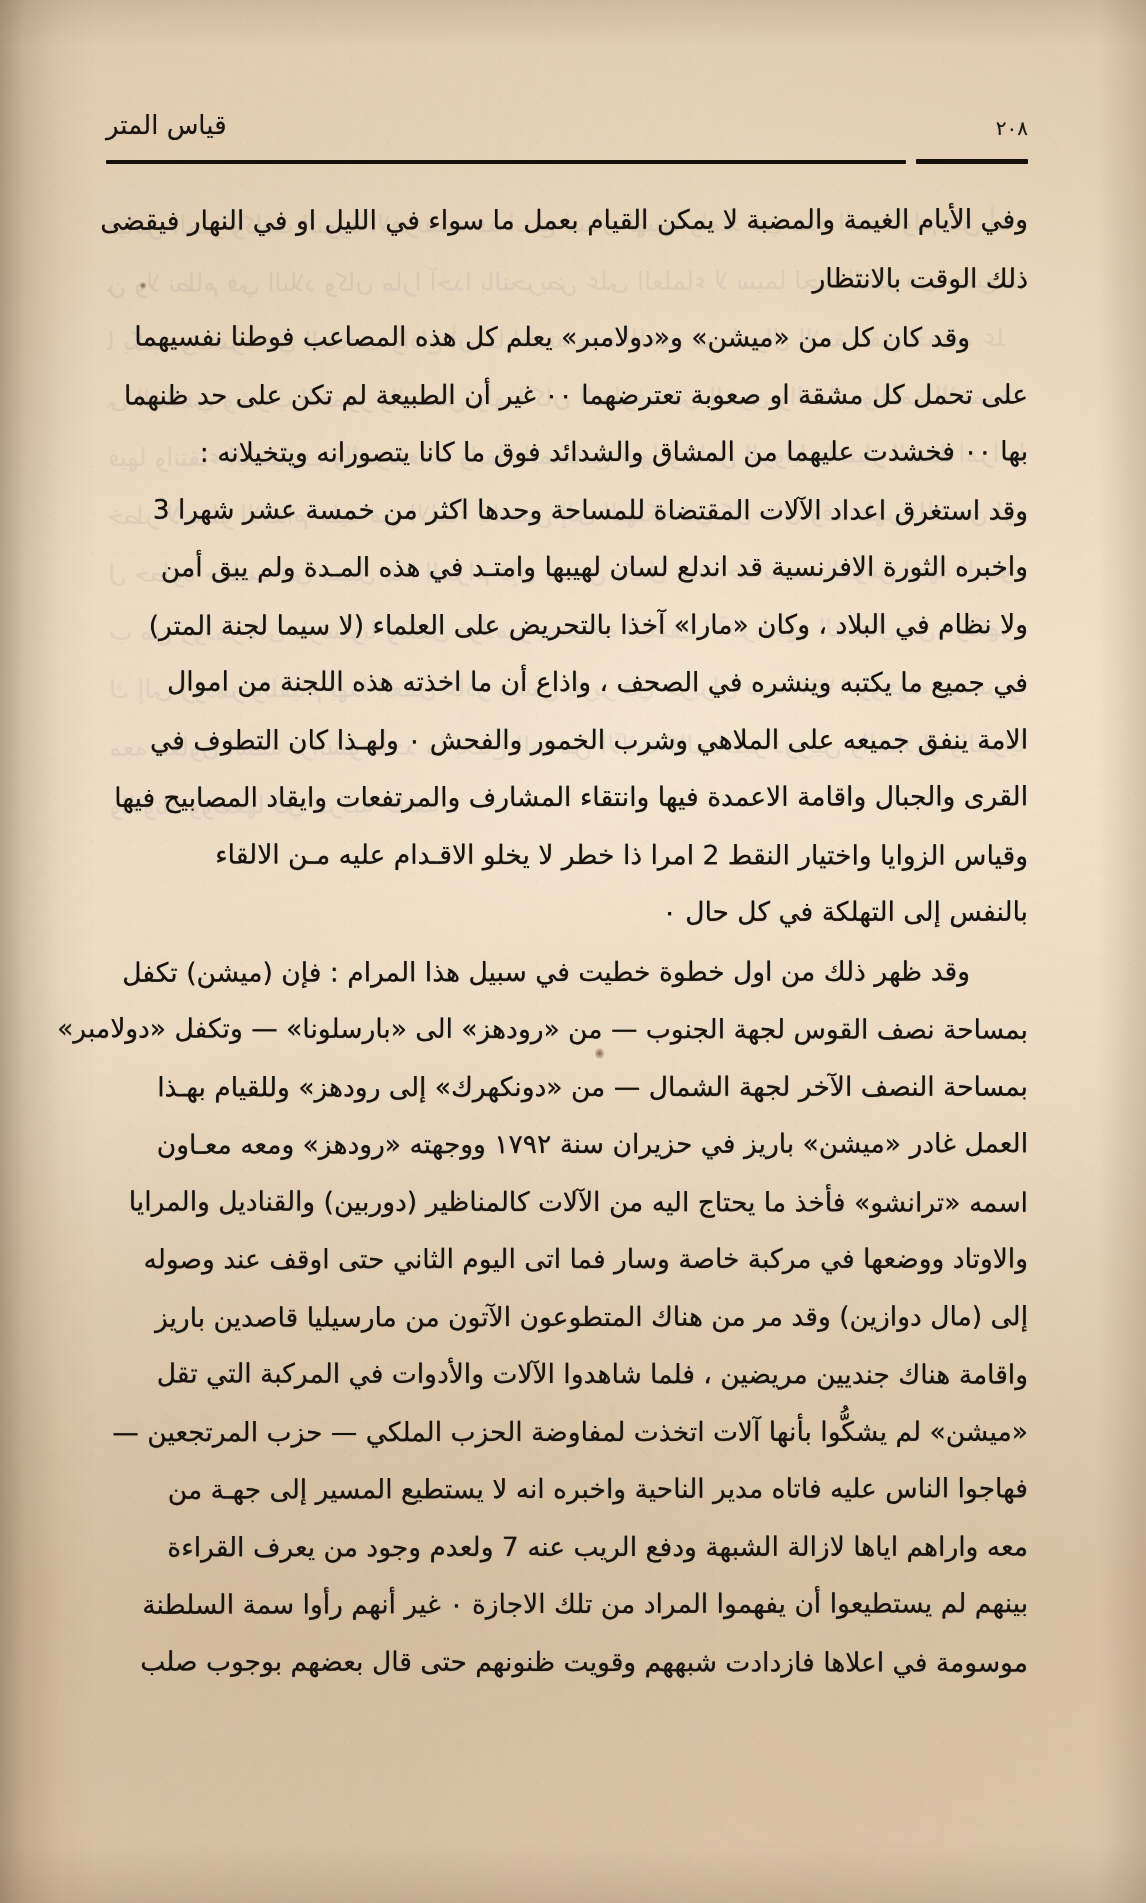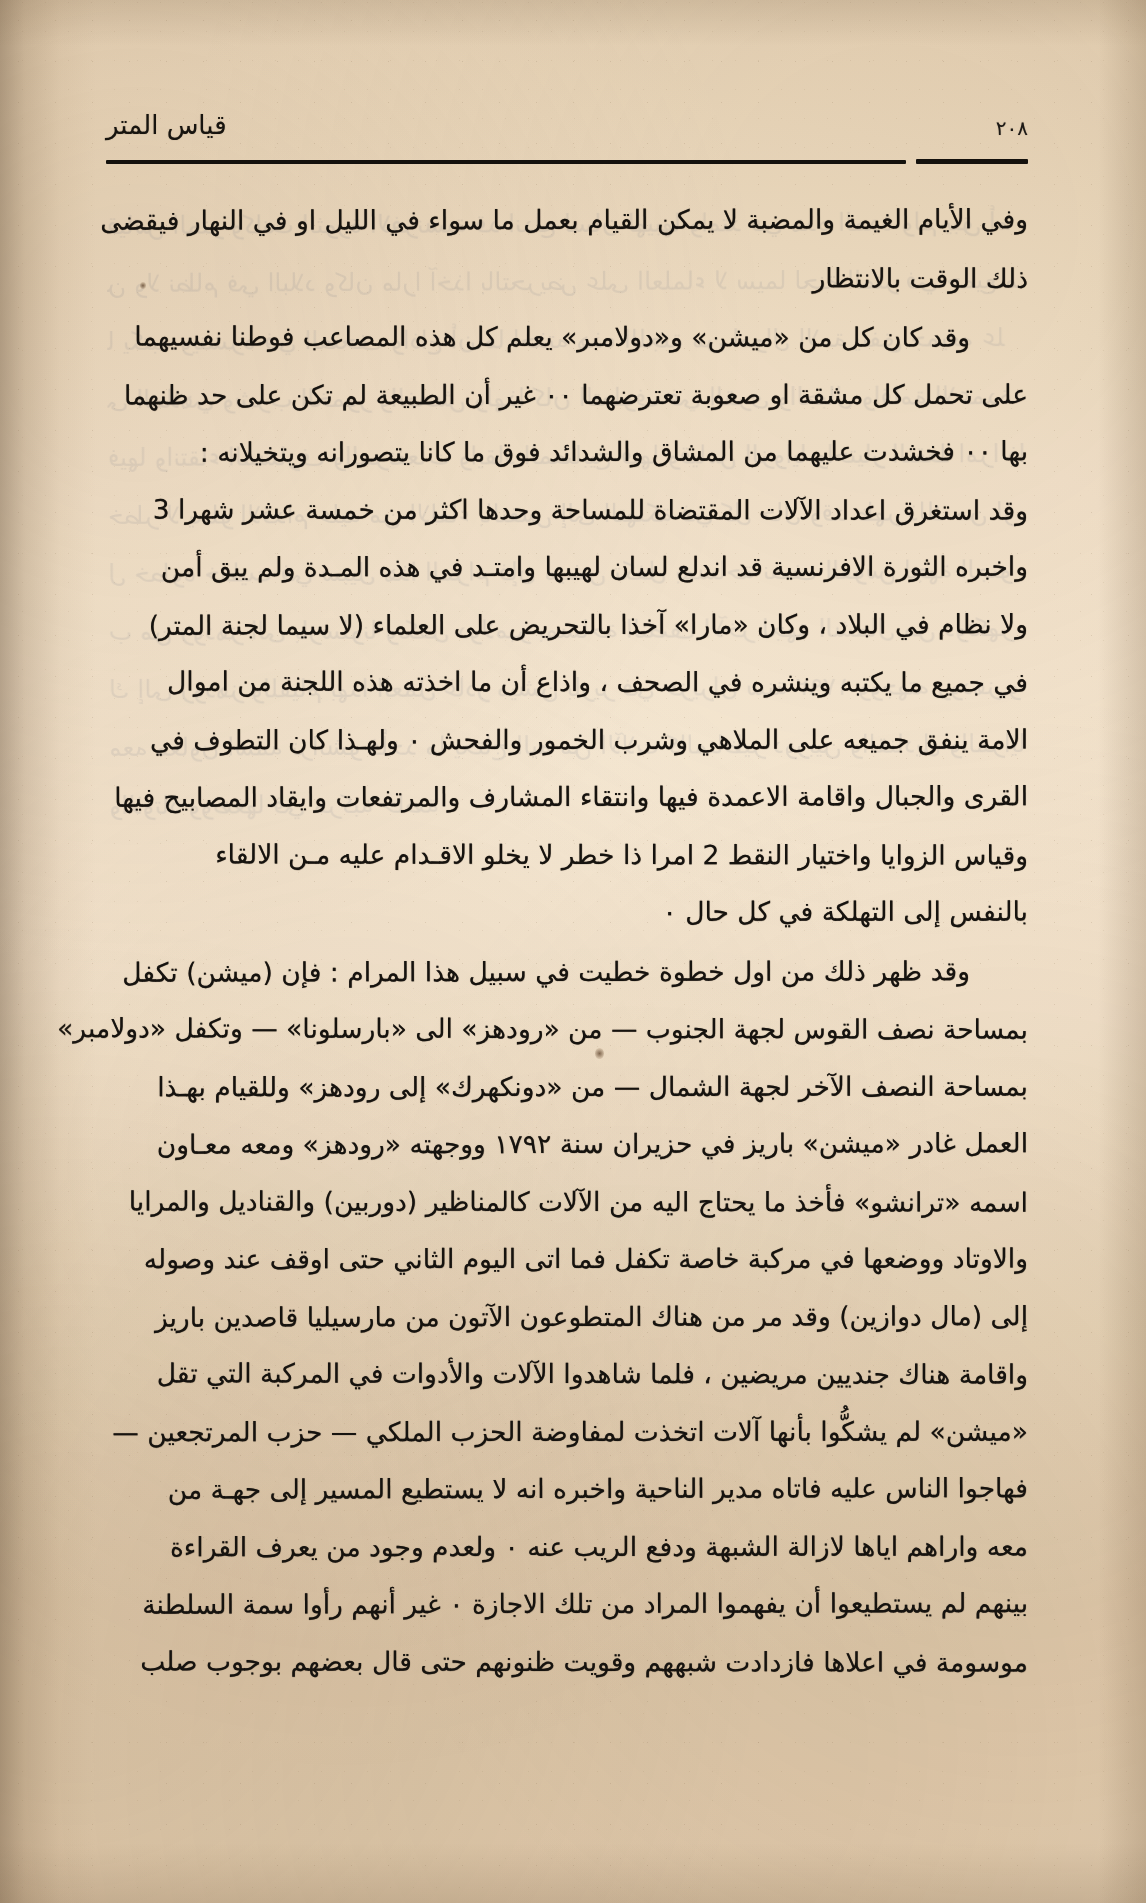--- a/index.html
+++ b/index.html
@@ -259,36 +259,36 @@
         <span class="line j w3">
             <span>بمساحة النصف الآخر لجهة الشمال — من «دونكهرك» إلى رودهز» وللقيام بهـذا</span>
           </span>
         <span class="line j w1">
             <span>العمل غادر «ميشن» باريز في حزيران سنة ١٧٩٢ ووجهته «رودهز» ومعه معـاون</span>
           </span>
         <span class="line j w2">
             <span>اسمه «ترانشو» فأخذ ما يحتاج اليه من الآلات كالمناظير (دوربين) والقناديل والمرايا</span>
           </span>
         <span class="line j w3">
-            <span>والاوتاد ووضعها في مركبة خاصة تكفل فما اتى اليوم الثاني حتى اوقف عند وصوله</span>
+            <span>والاوتاد ووضعها في مركبة خاصة وسار فما اتى اليوم الثاني حتى اوقف عند وصوله</span>
           </span>
         <span class="line j w1">
             <span>إلى (مال دوازين) وقد مر من هناك المتطوعون الآتون من مارسيليا قاصدين باريز</span>
           </span>
         <span class="line j w2">
             <span>واقامة هناك جنديين مريضين ، فلما شاهدوا الآلات والأدوات في المركبة التي تقل</span>
           </span>
         <span class="line j w3">
             <span>«ميشن» لم يشكُّوا بأنها آلات اتخذت لمفاوضة الحزب الملكي — حزب المرتجعين —</span>
           </span>
         <span class="line j w1">
             <span>فهاجوا الناس عليه فاتاه مدير الناحية واخبره انه لا يستطيع المسير إلى جهـة من</span>
           </span>
         <span class="line j w3">
-            <span>معه واراهم اياها لازالة الشبهة ودفع الريب عنه ٠ ولعدم وجود من يعرف القراءة</span>
+            <span>معه واراهم اياها لازالة الشبهة ودفع الريب عنه 7 ولعدم وجود من يعرف القراءة</span>
           </span>
         <span class="line j w1">
             <span>بينهم لم يستطيعوا أن يفهموا المراد من تلك الاجازة ٠ غير أنهم رأوا سمة السلطنة</span>
           </span>
         <span class="line j w2">
             <span>موسومة في اعلاها فازدادت شبههم وقويت ظنونهم حتى قال بعضهم بوجوب صلب</span>
           </span>
       </div>
 
     </div>

